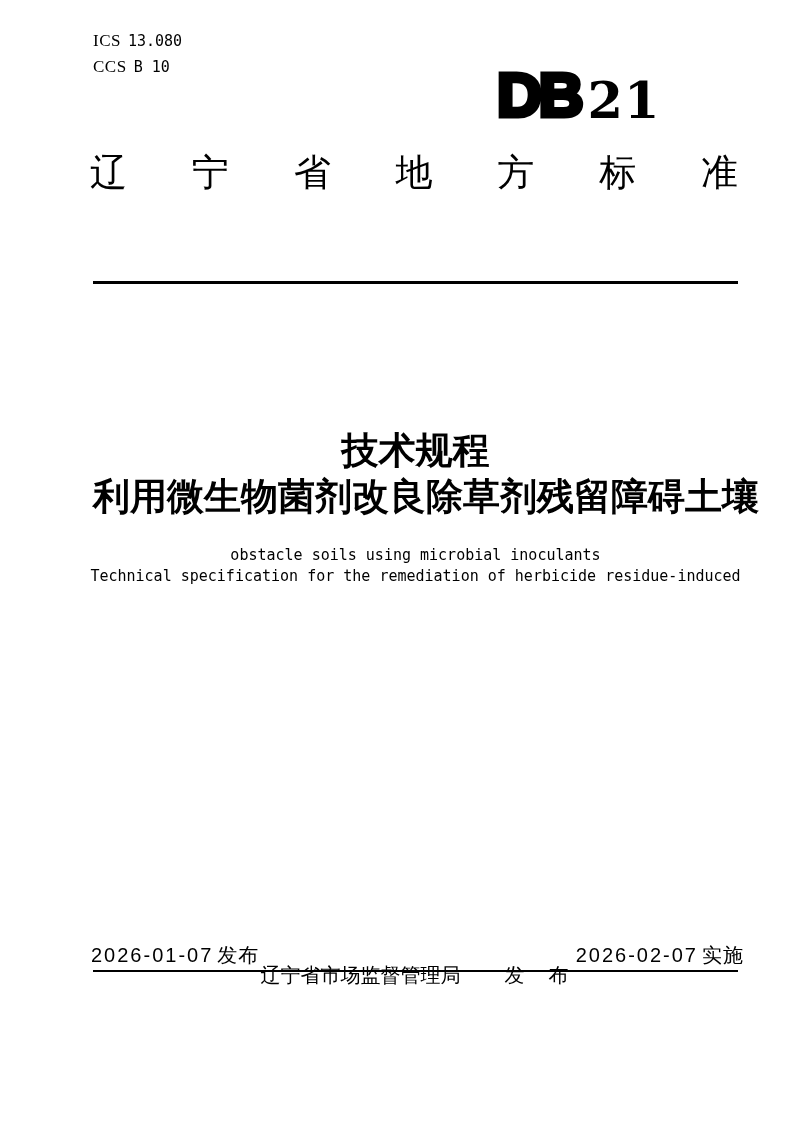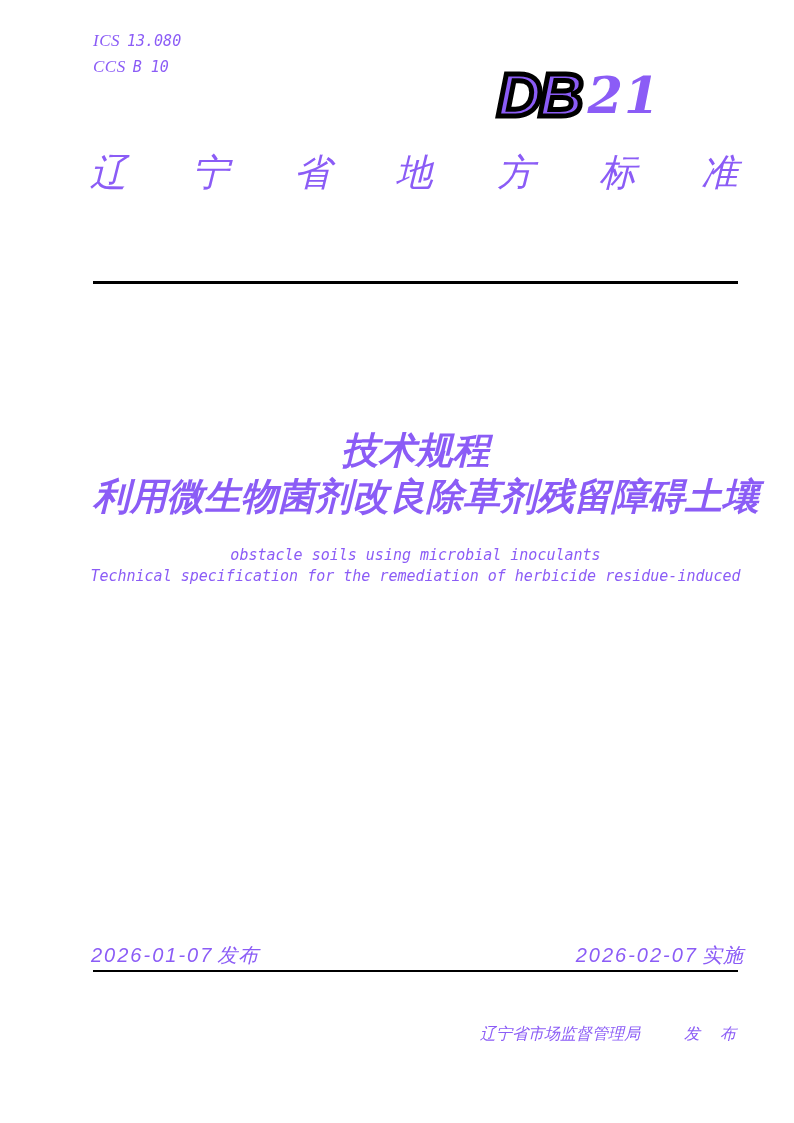--- a/index.html
+++ b/index.html
@@ -2,25 +2,24 @@
 <html><head>
 <meta charset="utf-8">
 <style>
   * { margin: 0; padding: 0; box-sizing: border-box; }
   html, body { background: #ffffff; }
   .page {
     position: relative;
     width: 794px;
     height: 1055px;
     background: #ffffff;
-    color: #8b5cf6;
+    color: #000000;
     font-family: "Liberation Sans", sans-serif;
     overflow: hidden;
     margin: 0 auto;
-    font-style: italic;
   }
   
   .codes {
     position: absolute;
     left: 93px;
     top: 28px;
     line-height: 25px;
     white-space: nowrap;
   }
   .code-label {
@@ -34,21 +33,21 @@
     margin-left: 7px;
   }
   
   .db-logo {
     position: absolute;
     left: 497px;
     top: 64px;
     line-height: 1;
     white-space: nowrap;
     display: flex;
-    align-items: center;
+    align-items: flex-end;
   }
   .db-logo .db {
     font-family: "Liberation Sans", sans-serif;
     font-weight: 900;
     font-size: 62px;
     letter-spacing: -3px;
     -webkit-text-stroke: 5px #000000;
   }
   .db-logo .num {
     font-family: "DejaVu Serif", serif;
@@ -117,24 +116,24 @@
     white-space: nowrap;
   }
   .date-left { left: 91px; }
   .date-right { right: 50px; }
   .date-num { letter-spacing: 2px; }
   .date-label { margin-left: 4px; letter-spacing: 1px; margin-top: 22px; }
   
   .publisher {
     position: absolute;
     left: 93px;
-    top: 1021px;
+    top: 962px;
     width: 645px;
-    text-align: right;
-    font-size: 16px;
+    text-align: center;
+    font-size: 20px;
     line-height: 26px;
     white-space: nowrap;
   }
   .pub-gap { display: inline-block; width: 44px; }
   .pub-action { letter-spacing: 2px; }
 </style>
 </head>
 <body>
 
 <div class="page">

